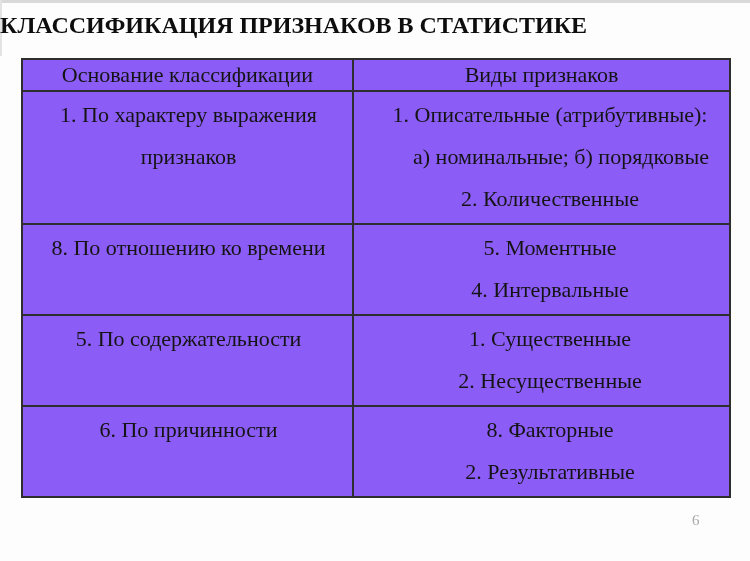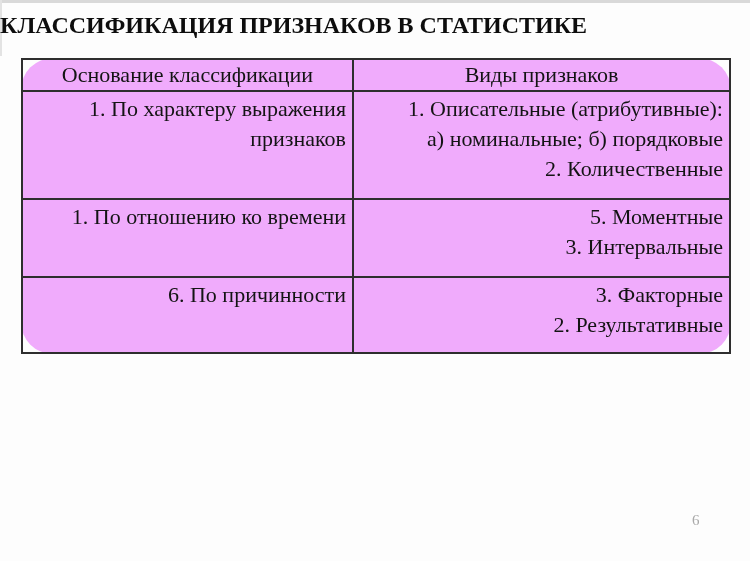--- a/index.html
+++ b/index.html
@@ -37,42 +37,41 @@
     white-space: nowrap;
     color: #0d0d0d;
   }
   table.tbl {
     position: absolute;
     left: 21px;
     top: 58px;
     width: 708px;
     border-collapse: collapse;
     table-layout: fixed;
-    background: #f0abfc;
-    border-radius: 32px;
+    background: #8b5cf6;
   }
   table.tbl col.c1 { width: 331px; }
   table.tbl col.c2 { width: 377px; }
   table.tbl th, table.tbl td {
     border: 2px solid #2e2e2e;
     font-size: 22px;
     overflow: hidden;
   }
   table.tbl th {
     height: 30px;
     font-weight: normal;
     text-align: center;
     vertical-align: middle;
     padding: 0 4px;
   }
   table.tbl td {
     vertical-align: top;
-    text-align: right;
-    padding: 2px 6px 12px 8px;
-    line-height: 30px;
+    text-align: center;
+    padding: 2px 6px 3px 8px;
+    line-height: 42px;
   }
   tr.r1 td { height: 92px; }
   tr.r2 td { height: 70px; }
   tr.r3 td { height: 62px; }
   tr.r4 td { height: 86px; }
   tr.r5 td { height: 58px; }
   tr.r6 td { height: 56px; }
   .kinds .line { white-space: nowrap; margin-left: 15px; }
   .kinds .line.indent { padding-left: 22px; }
   .page-num {
@@ -107,30 +106,37 @@
     <tbody>
       <tr class="r1">
         <td class="basis">1. По характеру выражения признаков</td>
         <td class="kinds">
           <div class="line">1. Описательные (атрибутивные):</div>
           <div class="line indent">а) номинальные; б) порядковые</div>
           <div class="line">2. Количественные</div>
         </td>
       </tr>
       <tr class="r3">
-        <td class="basis">1. По отношению ко времени</td>
+        <td class="basis">8. По отношению ко времени</td>
         <td class="kinds">
           <div class="line">5. Моментные</div>
-          <div class="line">3. Интервальные</div>
+          <div class="line">4. Интервальные</div>
+        </td>
+      </tr>
+      <tr class="r5">
+        <td class="basis">5. По содержательности</td>
+        <td class="kinds">
+          <div class="line">1. Существенные</div>
+          <div class="line">2. Несущественные</div>
         </td>
       </tr>
       <tr class="r6">
         <td class="basis">6. По причинности</td>
         <td class="kinds">
-          <div class="line">3. Факторные</div>
+          <div class="line">8. Факторные</div>
           <div class="line">2. Результативные</div>
         </td>
       </tr>
     </tbody>
   </table>
 
   <div class="page-num">6</div>
 </div>
 
 </body></html>

